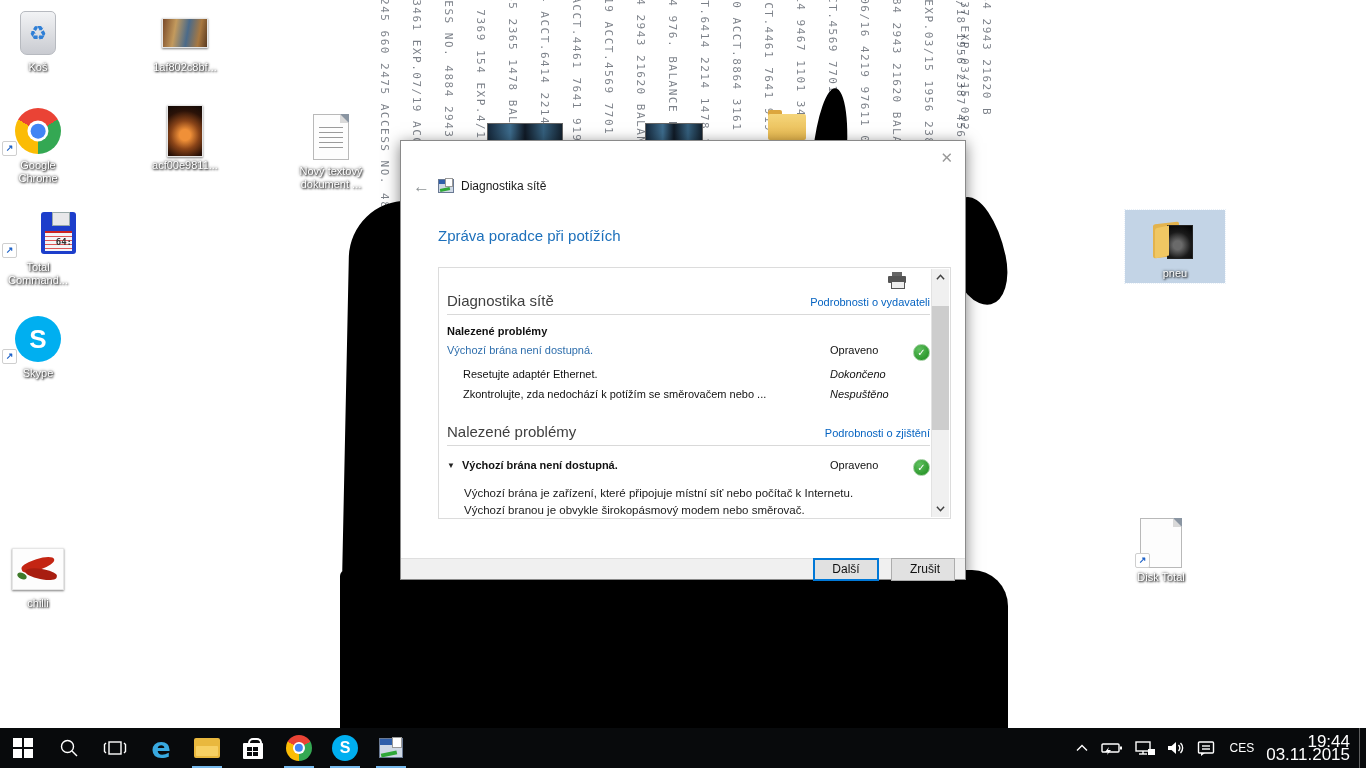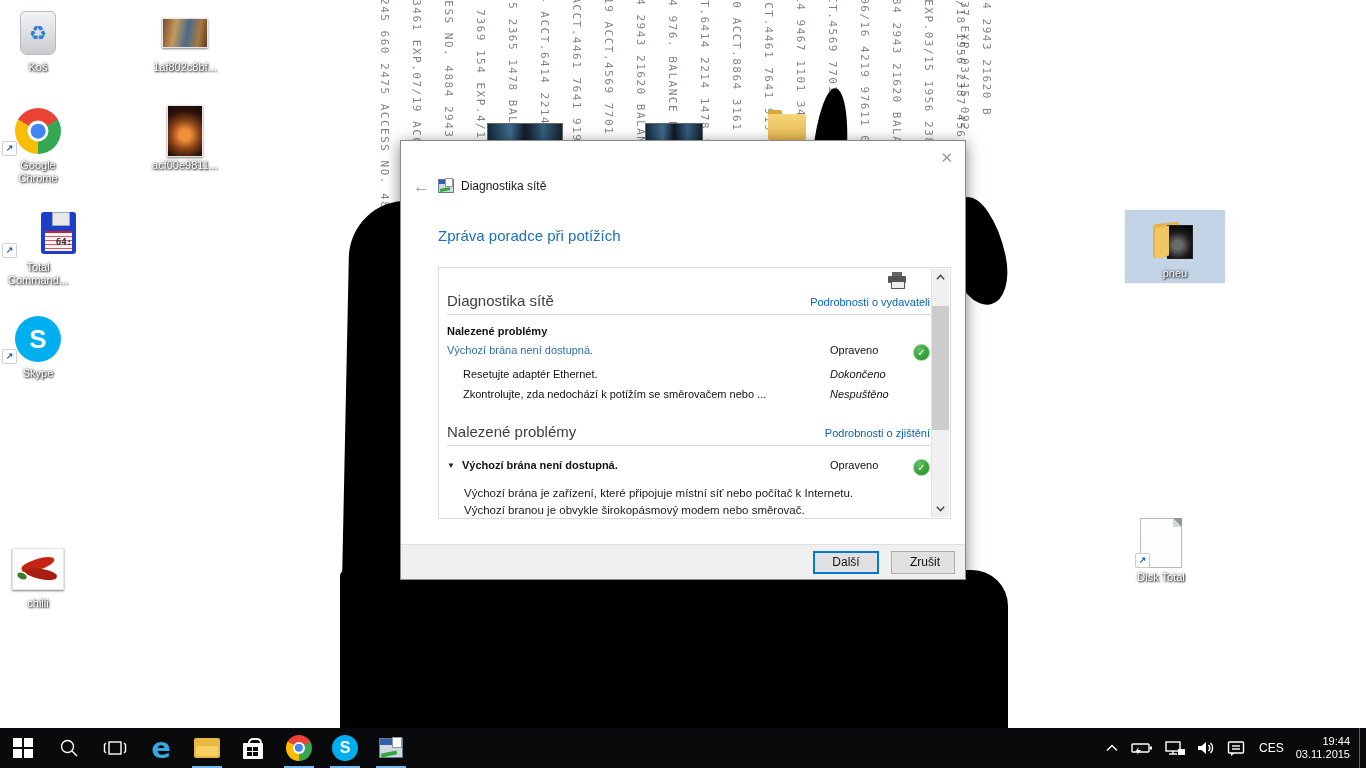--- a/index.html
+++ b/index.html
@@ -105,21 +105,21 @@
   .caret{font-size:8px;color:#222;margin-right:7px;line-height:13px;}
   .bold-txt{font-weight:bold;}
   .desc{font-size:11.5px;color:#1a1a1a;line-height:17px;margin-top:9px;padding-left:17px;}
   
   #sb{position:absolute;top:1px;right:1px;bottom:1px;width:17px;background:#f0f0f0;border-left:1px solid #e2e2e2;}
   .sb-btn{position:absolute;left:0;width:17px;height:17px;display:flex;align-items:center;justify-content:center;cursor:pointer;}
   #sb-up{top:0;}  #sb-down{bottom:0;}
   .sb-glyph{width:9px;height:9px;stroke:#404040;fill:none;stroke-width:1.6;}
   #sb-thumb{position:absolute;left:0;top:37px;width:17px;height:124px;background:#cdcdcd;cursor:pointer;}
   
-  #dlg-footer{position:absolute;left:0;right:0;bottom:0;height:35px;background:#f0f0f0;border-top:1px solid #dfdfdf;
+  #dlg-footer{position:absolute;left:0;right:0;bottom:0;height:21px;background:#f0f0f0;border-top:1px solid #dfdfdf;
     display:flex;align-items:center;justify-content:flex-end;padding-right:10px;box-sizing:border-box;}
   .btn{height:23px;font-size:12px;font-family:"Liberation Sans",sans-serif;color:#111;background:#e1e1e1;
     border:1px solid #adadad;padding:0 14px;cursor:pointer;}
   .btn.default{border:2px solid #0078d7;padding:0 13px;}
   #btn-next{width:66px;margin-right:12px;}
   #btn-cancel{width:64px;text-align:right;}
   
   #taskbar{position:absolute;left:0;bottom:0;width:1366px;height:40px;background:#080a0c;z-index:10;display:flex;align-items:center;}
   .tb-item{width:46px;height:40px;display:flex;align-items:center;justify-content:center;position:relative;cursor:pointer;}
   .tb-underline::after{content:"";position:absolute;bottom:0;left:8px;right:8px;height:2px;background:#76b9ed;}
@@ -132,21 +132,21 @@
   .explorer-ico .ft{position:absolute;left:2px;right:2px;bottom:2px;height:10px;background:#f7d063;border-radius:1px;}
   .explorer-ico .bl{position:absolute;left:5px;right:5px;bottom:2px;height:6px;background:#4aa3e0;}
   .store-bag{width:22px;height:22px;position:relative;}
   .store-bag .bag{position:absolute;left:1px;right:1px;top:6px;bottom:0;background:#fff;border-radius:1px;}
   .store-bag .hd{position:absolute;left:6px;top:1px;width:10px;height:8px;border:2px solid #fff;border-bottom:none;border-radius:5px 5px 0 0;}
   .store-bag .wgrid{position:absolute;left:5px;top:10px;display:grid;grid-template-columns:5px 5px;grid-template-rows:4px 4px;gap:1px;}
   .store-bag .wgrid div{background:#080a0c;}
   .tray{display:flex;align-items:center;height:40px;margin-left:auto;}
   .tray-item{height:40px;display:flex;align-items:center;justify-content:center;padding:0 5px;cursor:pointer;color:#fff;}
   #tray-lang{font-size:12px;padding:0 8px;}
-  #tray-clock{font-size:11px;line-height:13px;text-align:right;padding:0 9px 0 4px;}
+  #tray-clock{font-size:17px;line-height:13px;text-align:right;padding:0 9px 0 4px;}
   #show-desktop{width:6px;height:40px;border-left:1px solid rgba(255,255,255,.35);cursor:pointer;}
 </style>
 </head>
 <body>
 
 <div id="desktop">
   <div id="code-cols">
       <div class="code-col" style="left: 391px; top: -10px;">1245 660 2475 ACCESS NO. 48</div>
       <div class="code-col" style="left: 423px; top: -17px;">2 3461 EXP.07/19 ACCT.8864 3</div>
       <div class="code-col" style="left: 455px; top: -24px;">ACCESS NO. 4884 2943 21620</div>
@@ -206,20 +206,33 @@
       <div class="floppy">
         <div class="shutter"></div>
         <div class="label64">
             <span>64:</span>
           </div>
       </div>
       <span class="shortcut">↗</span>
     </div>
     <div class="lbl"><span>Total</span><br><span>Command...</span></div>
   </div>
+  <div class="cell" style="left:293px;top:112px">
+    <div class="icon-box">
+      <div class="doc" style="width:34px;height:44px">
+        <div class="fold"></div>
+        <div class="dl" style="top:12px"></div>
+        <div class="dl" style="top:17px"></div>
+        <div class="dl" style="top:22px"></div>
+        <div class="dl" style="top:27px"></div>
+        <div class="dl" style="top:32px"></div>
+      </div>
+    </div>
+    <div class="lbl"><span>Nový textový</span><br><span>dokument ...</span></div>
+  </div>
   <div class="cell" style="left:0;top:314px">
     <div class="icon-box">
       <div class="skype-ball" style="width:46px;height:46px;font-size:26px">
           <span>S</span>
         </div>
       <span class="shortcut">↗</span>
     </div>
     <div class="lbl">Skype</div>
   </div>
   <div class="cell" style="left:0;top:544px">

